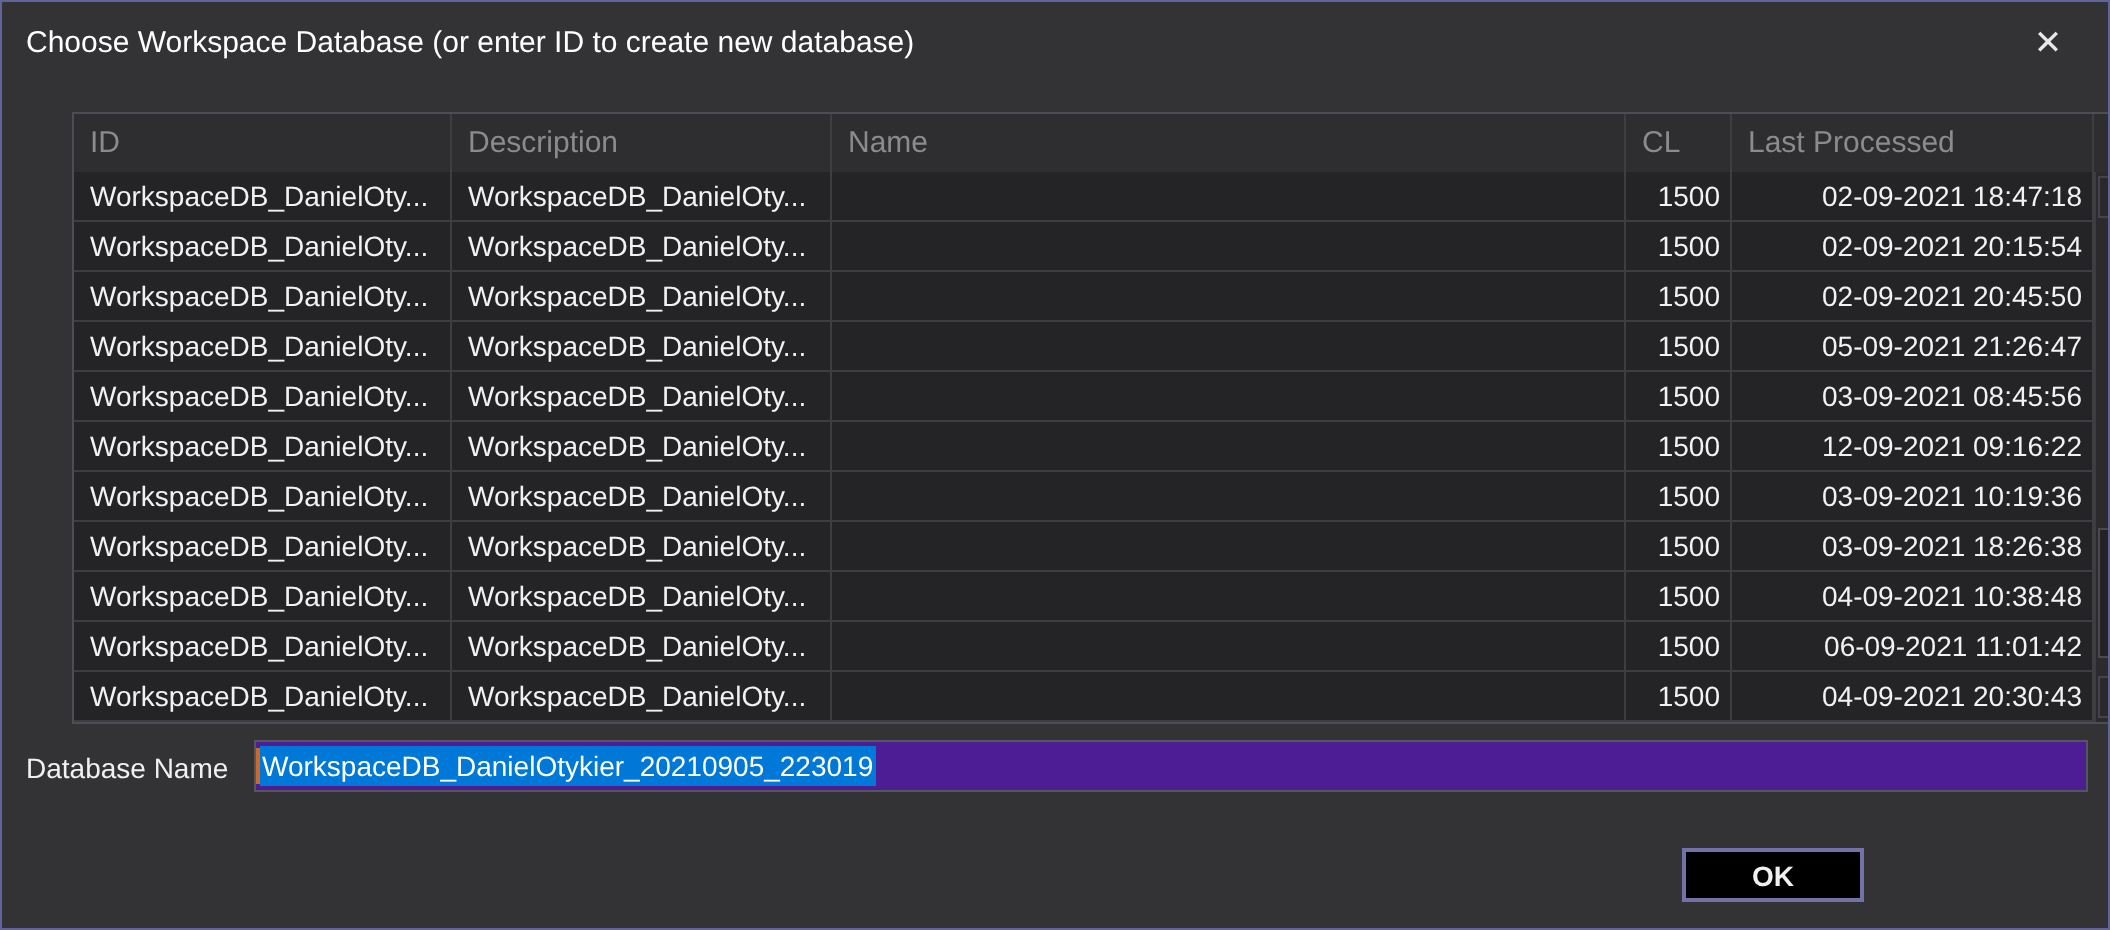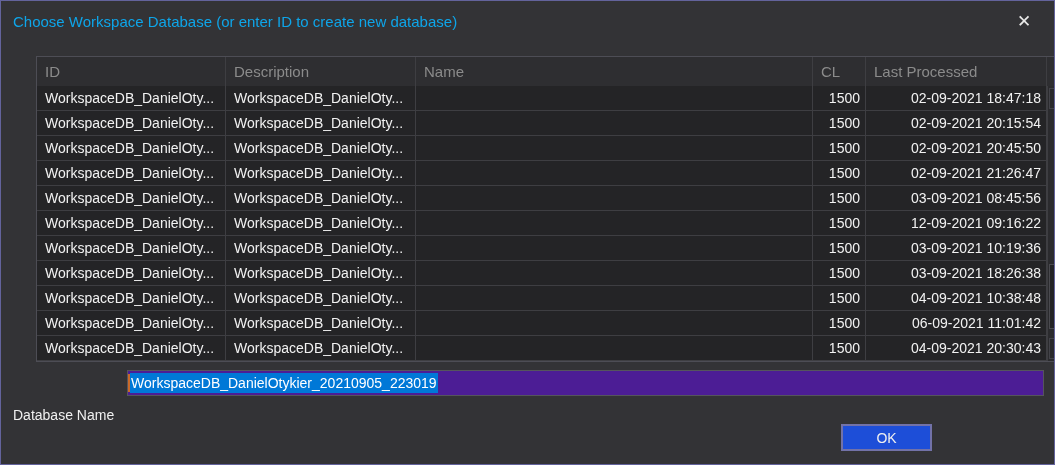--- a/index.html
+++ b/index.html
@@ -13,21 +13,21 @@
     background: #333336;
     border: 1px solid #63639c;
     overflow: hidden;
     color: #f2f2f2;
   }
 
   .title {
     position: absolute;
     left: 12px; top: 12px;
     font-size: 15px;
-    color: #0ea5e9;
+    color: #ffffff;
     white-space: nowrap;
   }
 
   .close-btn {
     position: absolute;
     right: 16px; top: 6px;
     width: 28px; height: 28px;
     display: flex; align-items: center; justify-content: center;
     font-size: 17px;
     color: #e8e8e8;
@@ -107,21 +107,20 @@
     cursor: pointer;
   }
 
   
   .db-label {
     position: absolute;
     left: 12px; top: 375px;
     font-size: 14px;
     color: #f0f0f0;
     white-space: nowrap;
-    margin-top: 31px;
   }
   .db-input {
     position: absolute;
     left: 126px; top: 369px;
     width: 917px; height: 26px;
     background: #4c1d95;
     border: 1px solid #55555c;
     display: flex; align-items: center;
     font-size: 14px;
     overflow: hidden;
@@ -137,26 +136,27 @@
     color: #ffffff;
     padding: 2px 1px 2px 1px;
     white-space: nowrap;
   }
 
   
   .btn {
     position: absolute;
     top: 423px;
     height: 27px;
-    background: #1d4ed8;
+    background: #000000;
     color: #f0f0f0;
     font-size: 14px;
     font-family: "Liberation Sans", sans-serif;
     display: flex; align-items: center; justify-content: center;
     cursor: pointer;
+    font-weight: bold;
   }
   .btn-ok {
     left: 840px; width: 91px;
     border: 2px solid #7272a8;
   }
   .btn-cancel {
     left: 946px; width: 95px;
     border: 1px solid #55555c;
   }
 </style>
@@ -198,21 +198,21 @@
         <div class="td left">WorkspaceDB_DanielOty...</div>
         <div class="td left"></div>
         <div class="td right">1500</div>
         <div class="td right">02-09-2021 20:45:50</div>
       </div>
       <div class="tr">
         <div class="td left">WorkspaceDB_DanielOty...</div>
         <div class="td left">WorkspaceDB_DanielOty...</div>
         <div class="td left"></div>
         <div class="td right">1500</div>
-        <div class="td right">02-09-2021 21:26:47</div>
+        <div class="td right">05-09-2021 21:26:47</div>
       </div>
       <div class="tr">
         <div class="td left">WorkspaceDB_DanielOty...</div>
         <div class="td left">WorkspaceDB_DanielOty...</div>
         <div class="td left"></div>
         <div class="td right">1500</div>
         <div class="td right">03-09-2021 08:45:56</div>
       </div>
       <div class="tr">
         <div class="td left">WorkspaceDB_DanielOty...</div>

